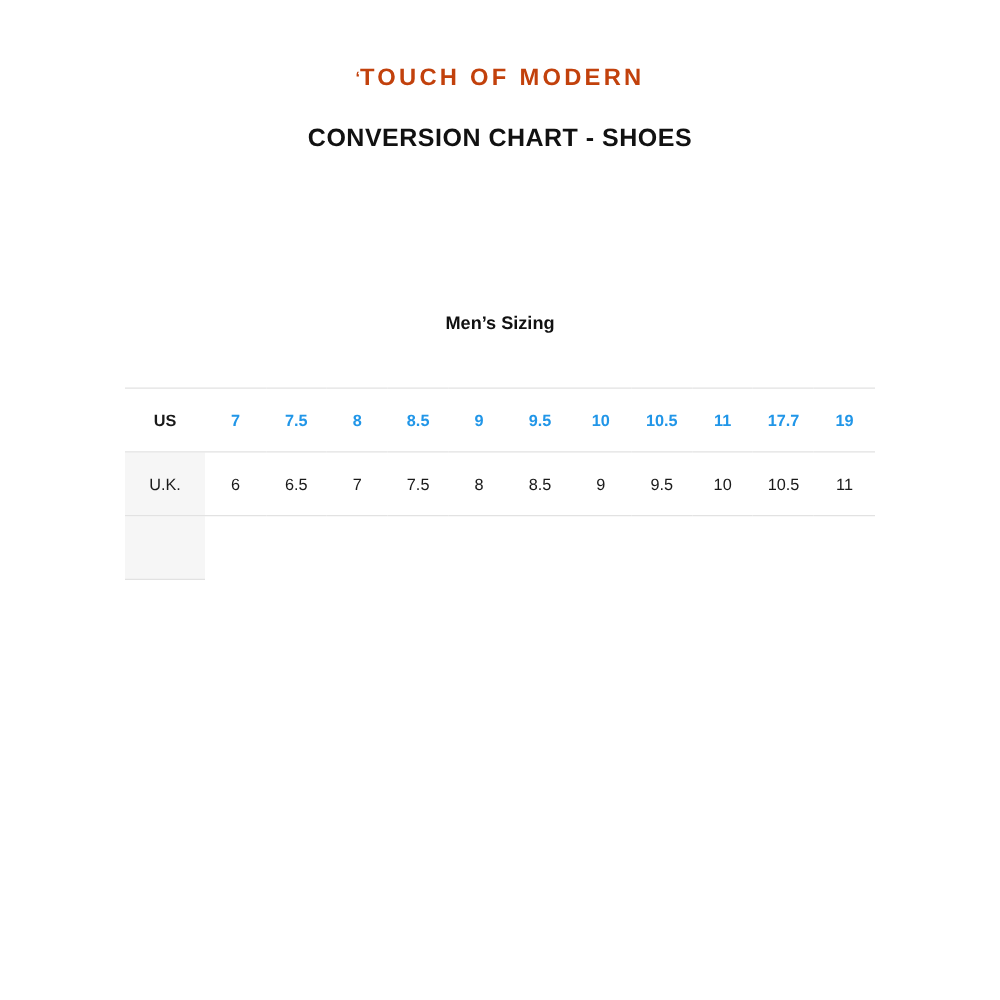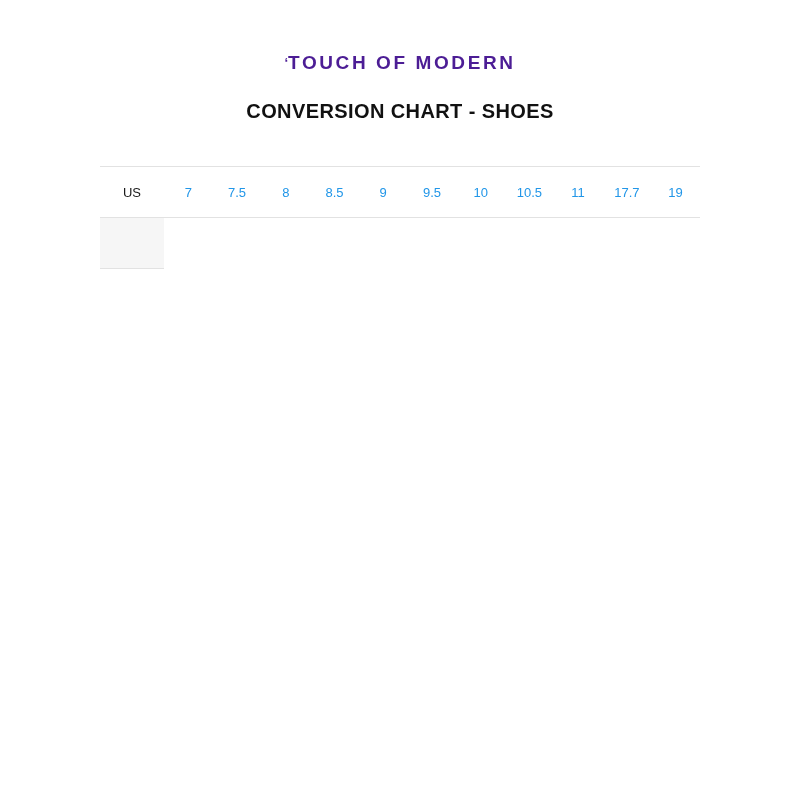--- a/index.html
+++ b/index.html
@@ -19,21 +19,21 @@
     width: 800px;
     height: 800px;
     box-sizing: border-box;
   }
   .brand {
     margin-top: 52px;
     text-align: center;
     font-size: 19px;
     font-weight: bold;
     letter-spacing: 2.6px;
-    color: #4c1d95;
+    color: #c2410c;
   }
   .brand .tick {
     font-size: 13px;
     vertical-align: 2px;
     letter-spacing: 0;
   }
   .doc-title {
     margin-top: 26px;
     text-align: center;
     font-size: 20px;
@@ -63,20 +63,21 @@
   table.conv td {
     border-bottom: 1px solid #e2e2e2;
     font-size: 13px;
     text-align: center;
     vertical-align: middle;
     padding: 0;
     white-space: nowrap;
   }
   table.conv tr:first-child td {
     border-top: 1px solid #e2e2e2;
+    font-weight: bold;
   }
   td.rowlabel {
     width: 64px;
     text-align: left;
     padding-left: 3px;
     background: #f6f6f6;
     font-size: 13px;
     color: #1a1a1a;
   }
   tr.header-row td.rowlabel {
@@ -101,38 +102,53 @@
 <body>
 
 <div class="page">
 
   <div class="brand">
     <span class="tick">‘</span><span>TOUCH OF MODERN</span>
   </div>
 
   <div class="doc-title">CONVERSION CHART - SHOES</div>
 
+  <div class="section-title">Men’s Sizing</div>
 
   <div class="table-wrap">
     <table class="conv">
       <tbody>
           <tr class="header-row">
         <td class="rowlabel">US</td>
         <td class="val">7</td>
         <td class="val">7.5</td>
         <td class="val">8</td>
         <td class="val">8.5</td>
         <td class="val">9</td>
         <td class="val">9.5</td>
         <td class="val">10</td>
         <td class="val">10.5</td>
         <td class="val">11</td>
         <td class="val">17.7</td>
         <td class="val">19</td>
       </tr>
+      <tr>
+        <td class="rowlabel">U.K.</td>
+        <td class="val">6</td>
+        <td class="val">6.5</td>
+        <td class="val">7</td>
+        <td class="val">7.5</td>
+        <td class="val">8</td>
+        <td class="val">8.5</td>
+        <td class="val">9</td>
+        <td class="val">9.5</td>
+        <td class="val">10</td>
+        <td class="val">10.5</td>
+        <td class="val">11</td>
+      </tr>
       <tr class="spacer-row">
         <td></td>
         <td class="blank" colspan="11"></td>
       </tr>
     </tbody>
       </table>
   </div>
 
 </div>
 

